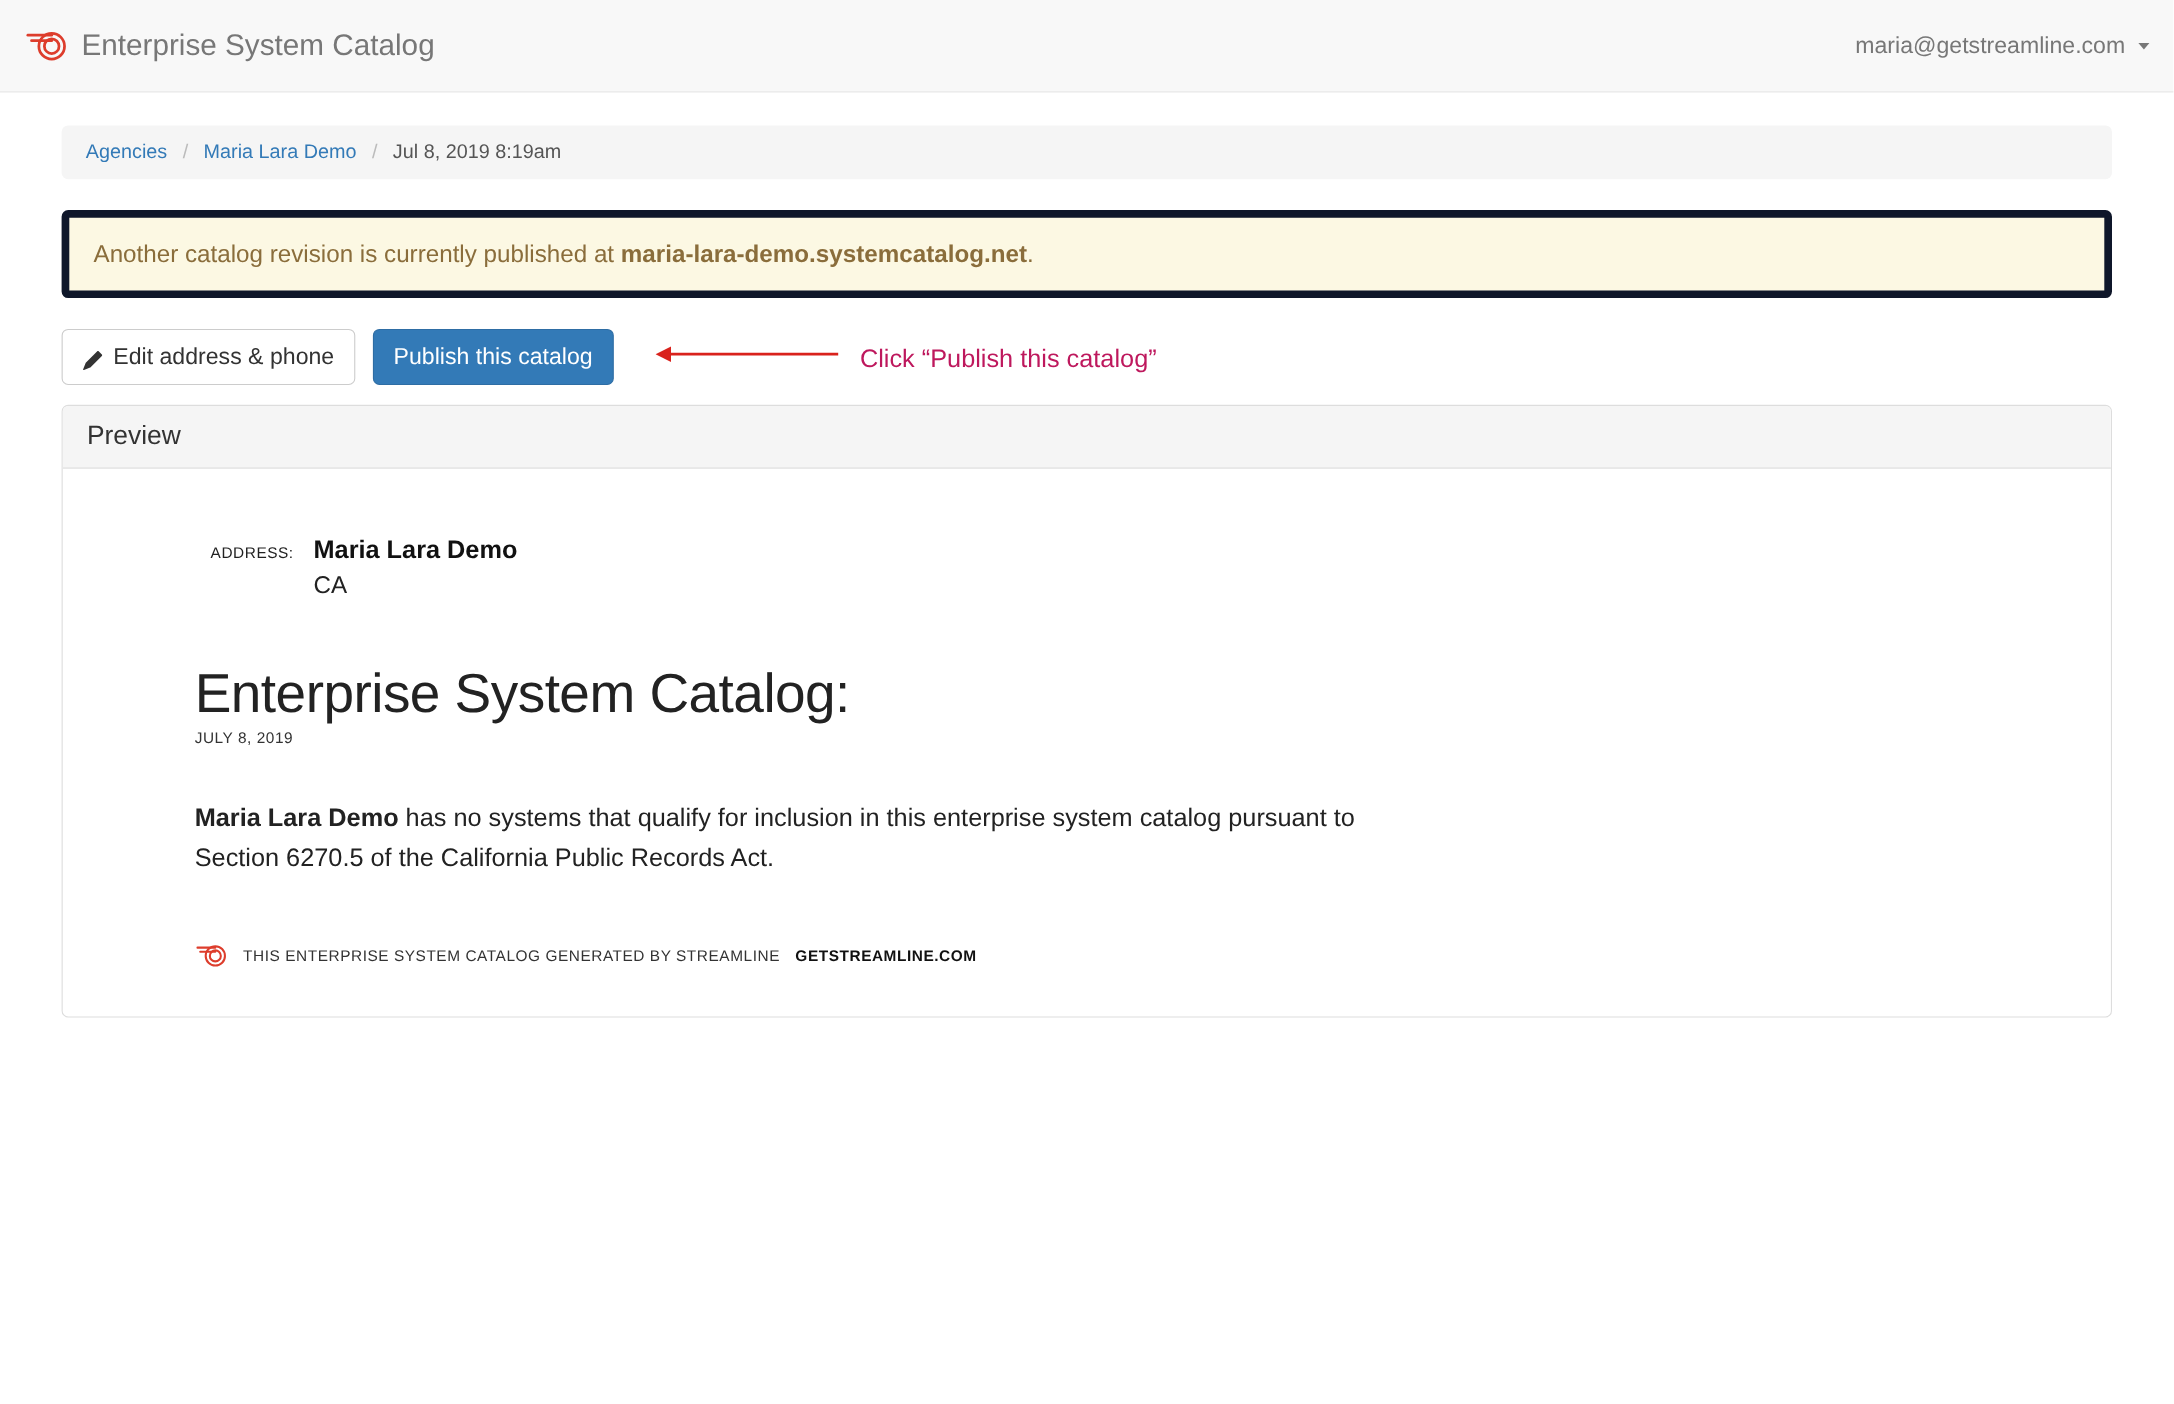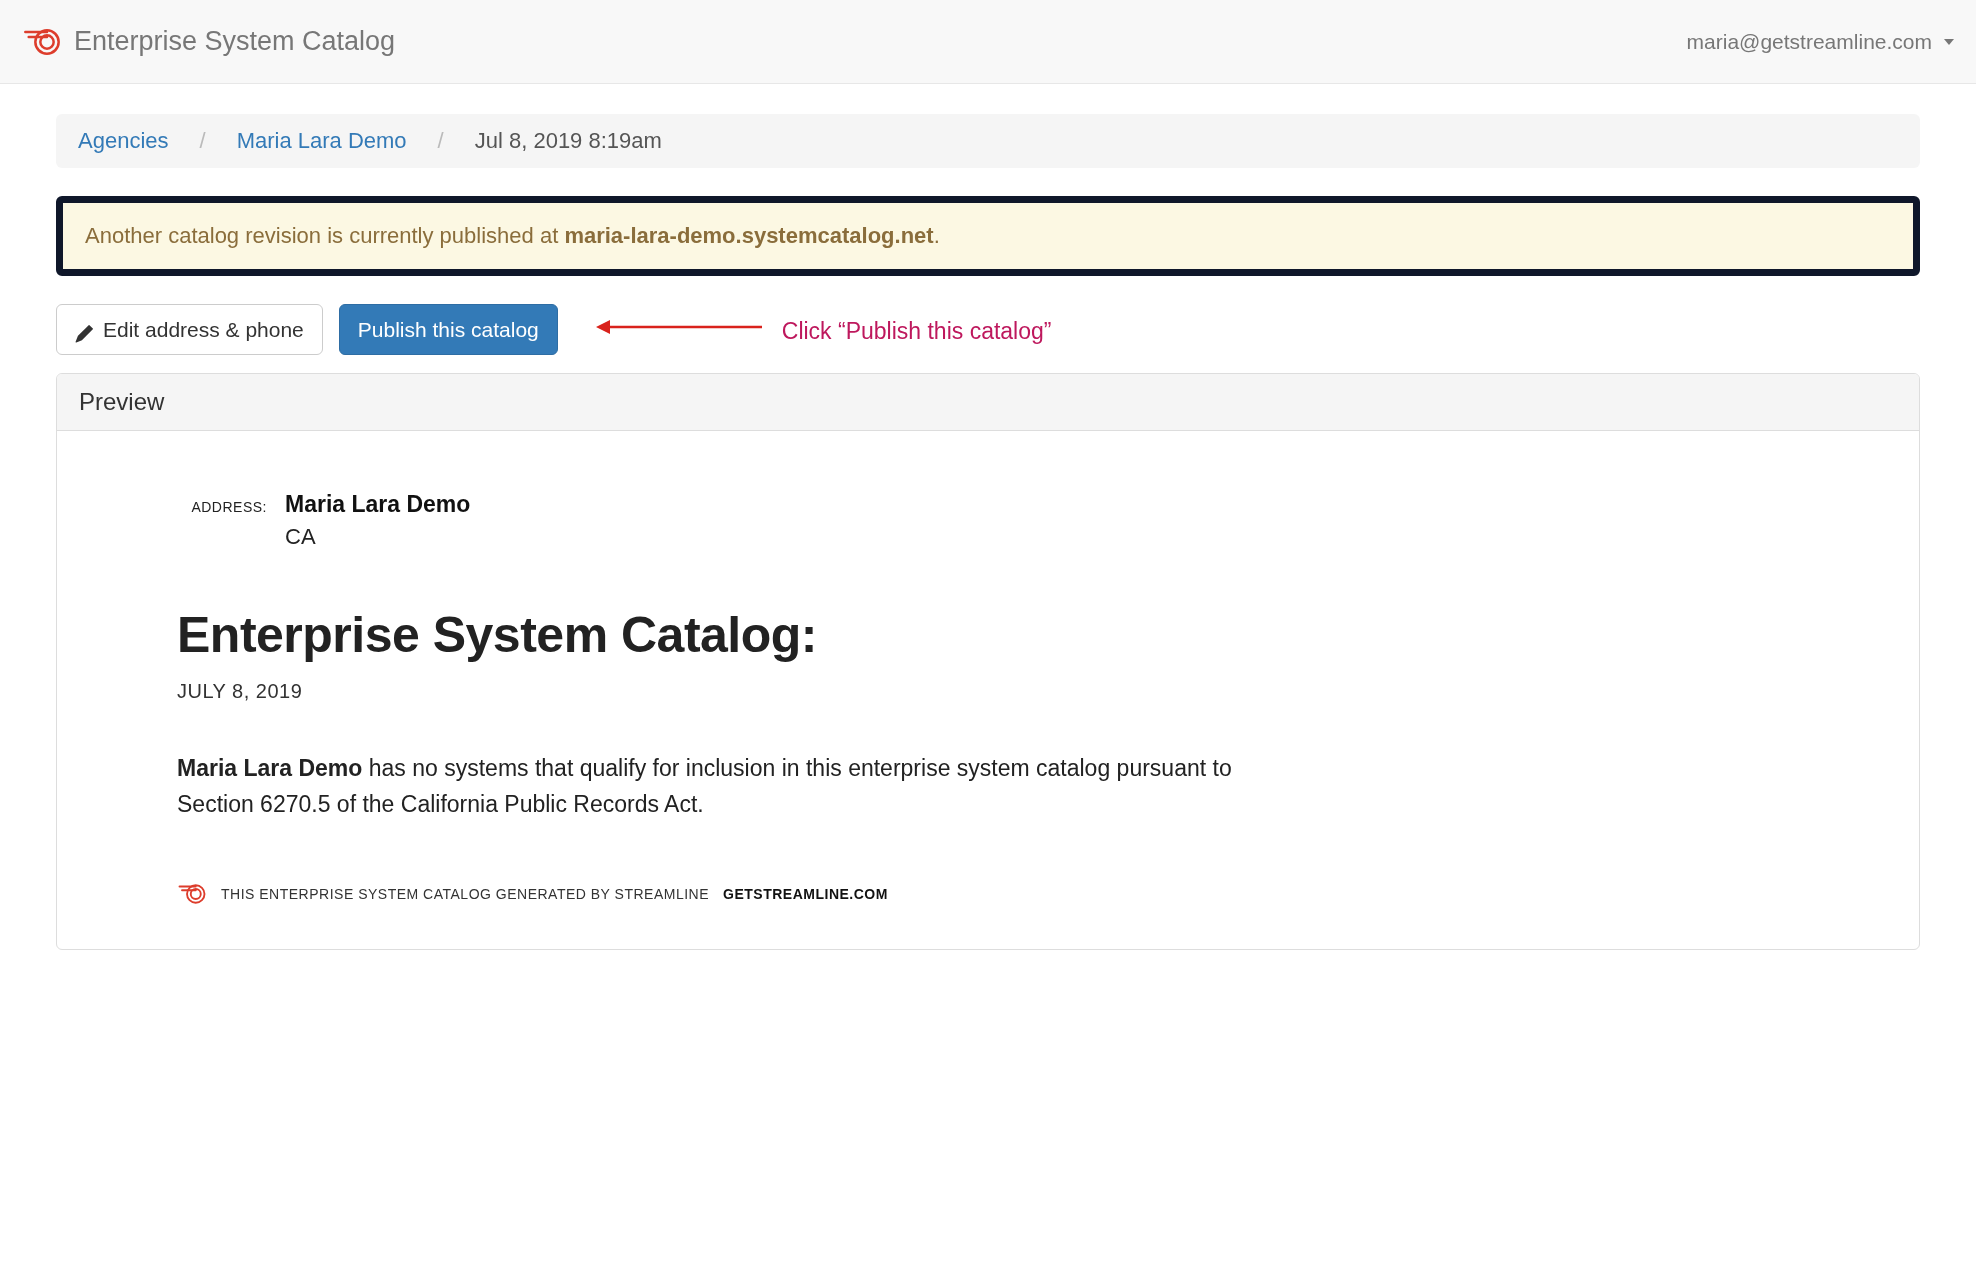--- a/index.html
+++ b/index.html
@@ -52,25 +52,25 @@
     max-width: 1920px;
     margin: 0 auto;
     padding: 30px 28px 0 28px;
   }
 
   
   .breadcrumb {
     background: #f5f5f5;
     border-radius: 6px;
     padding: 14px 22px;
-    font-size: 22px;
+    font-size: 18px;
     color: #555;
     display: flex;
     align-items: flex-end;
-    gap: 31px;
+    gap: 14px;
   }
   .breadcrumb a { color: #337ab7; text-decoration: none; }
   .breadcrumb .sep { color: #bbb; }
   .breadcrumb .current { color: #555; }
 
   
   .alert {
     margin-top: 28px;
     background: #fcf8e3;
     border: 7px solid #0f172a;
@@ -157,30 +157,30 @@
     color: #222;
     font-weight: 500;
     min-width: 90px;
     text-align: right;
   }
   .addr-name { font-weight: 700; font-size: 23px; color: #111; }
   .addr-state { font-size: 22px; color: #222; margin-left: 108px; margin-top: 6px; }
 
   .doc-title {
     font-size: 50px;
-    font-weight: 700;
+    font-weight: 400;
     color: #222;
     margin-top: 56px;
     letter-spacing: -0.5px;
   }
   .doc-date {
-    font-size: 20px;
+    font-size: 14px;
     letter-spacing: 0.5px;
     color: #333;
-    margin-top: 16px;
+    margin-top: 3px;
     text-transform: uppercase;
   }
   .doc-body {
     font-size: 23px;
     line-height: 1.55;
     color: #222;
     margin-top: 48px;
     max-width: 1080px;
   }
   .doc-body b { font-weight: 700; }

